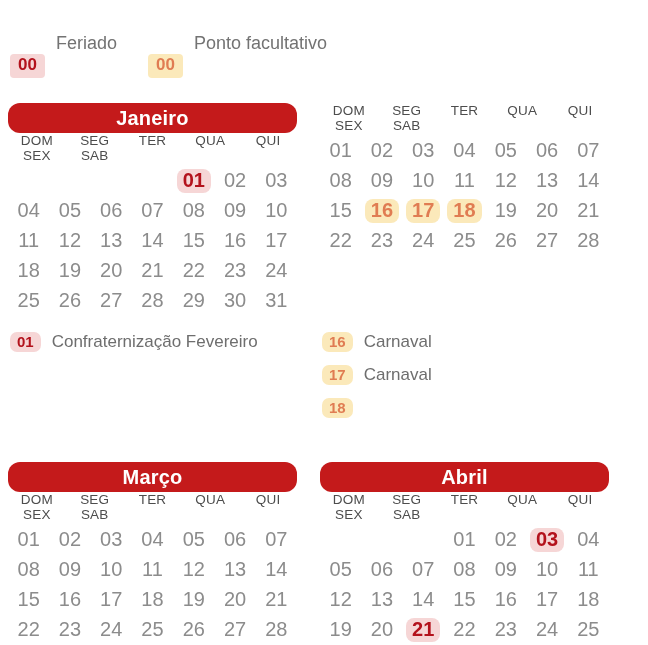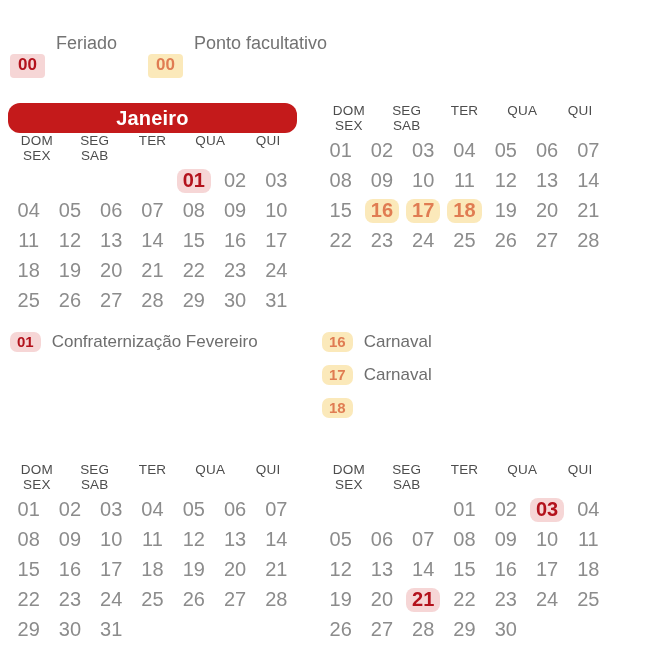--- a/index.html
+++ b/index.html
@@ -183,20 +183,21 @@
       </div>
       <div class="note">
         <span class="badge-sm facult">17</span>
         <span class="note-text">Carnaval</span>
       </div>
       <div class="note">
         <span class="badge-sm facult">18</span>
       </div>
     </div>
   <div class="month">
+    <div class="m-header">Março</div>
     <div class="dow-row">
         <span class="dow">DOM</span>
         <span class="dow">SEG</span>
         <span class="dow">TER</span>
         <span class="dow">QUA</span>
         <span class="dow">QUI</span>
         <span class="dow">SEX</span>
         <span class="dow">SAB</span>
       </div>
     <div class="days">
@@ -227,20 +228,21 @@
         <span class="cell">25</span>
         <span class="cell">26</span>
         <span class="cell">27</span>
         <span class="cell">28</span>
         <span class="cell">29</span>
         <span class="cell">30</span>
         <span class="cell">31</span>
       </div>
   </div>
   <div class="month">
+    <div class="m-header">Abril</div>
     <div class="dow-row">
         <span class="dow">DOM</span>
         <span class="dow">SEG</span>
         <span class="dow">TER</span>
         <span class="dow">QUA</span>
         <span class="dow">QUI</span>
         <span class="dow">SEX</span>
         <span class="dow">SAB</span>
       </div>
     <div class="days">

